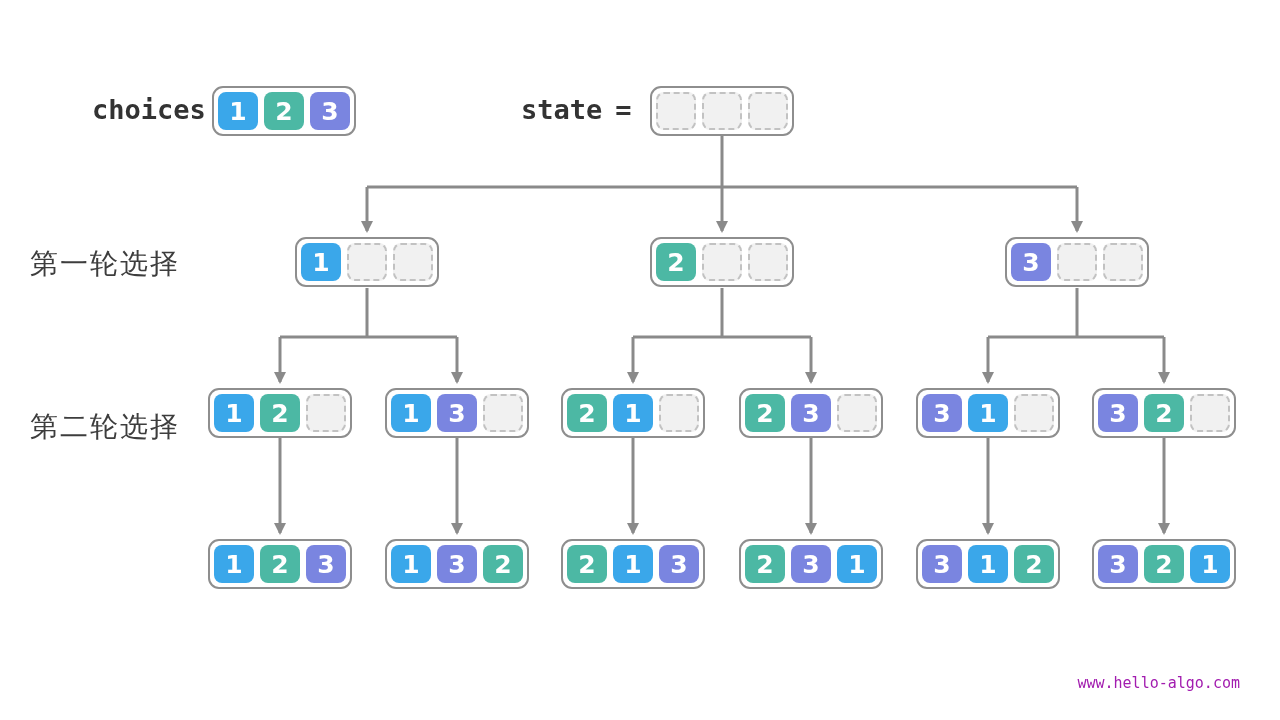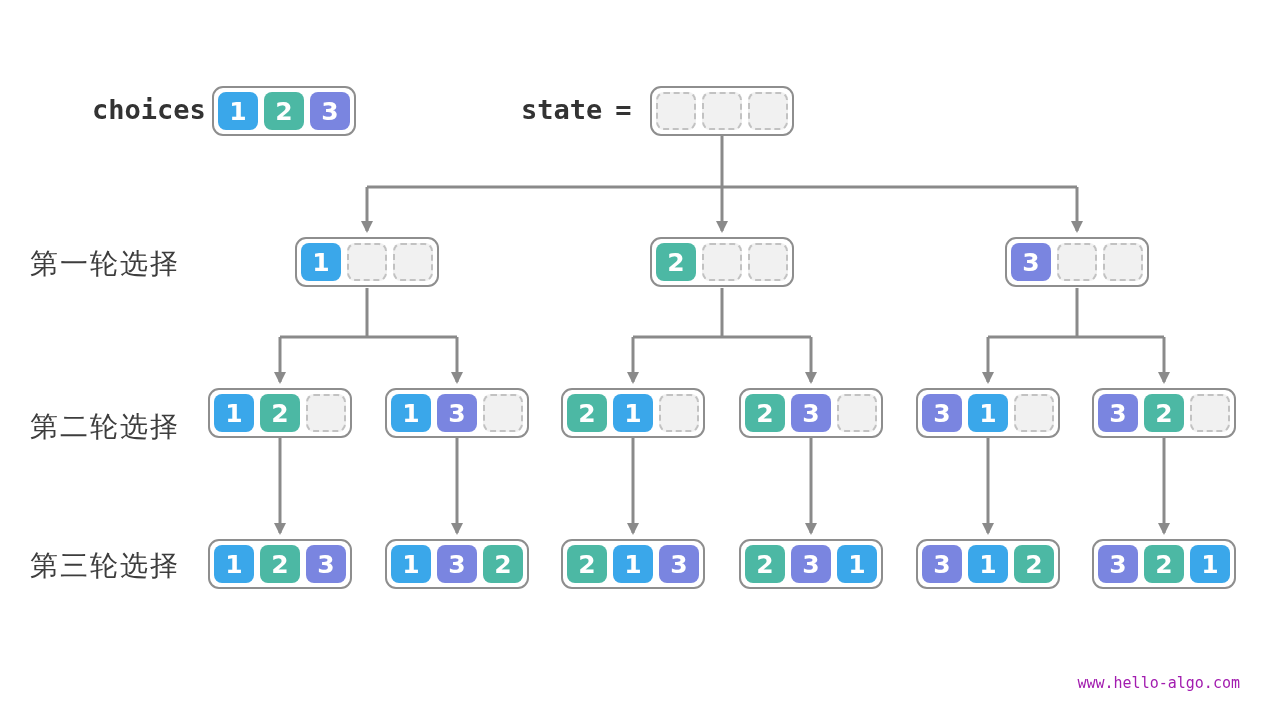--- a/index.html
+++ b/index.html
@@ -90,21 +90,20 @@
   <div class="eqrow" style="left:56px; top:94px;margin-left:36px;">
     <span>choices</span><span>=</span>
   </div>
 
   <div class="eqrow" style="left:521px; top:94px;">
     <span>state</span><span>=</span>
   </div>
 
   <div class="rowlabel" style="top:245px;">第一轮选择</div>
   <div class="rowlabel" style="top:396px;margin-top:12px;">第二轮选择</div>
-  <div class="rowlabel" style="top:547px;">第三轮选择</div>
 
   <div class="watermark">www.hello-algo.com</div>
 
 <div class="node" style="left: 212px; top: 86px; border-color: rgb(142, 142, 142);">
       <div class="cell" style="background: rgb(58, 167, 234);">1</div>
       <div class="cell" style="background: rgb(76, 184, 164);">2</div>
       <div class="cell" style="background: rgb(122, 133, 224);">3</div>
     </div>
     <div class="node" style="left: 650px; top: 86px; border-color: rgb(142, 142, 142);">
       <div class="cell empty" style="background: rgb(241, 241, 241); border-color: rgb(194, 194, 194);"></div>

